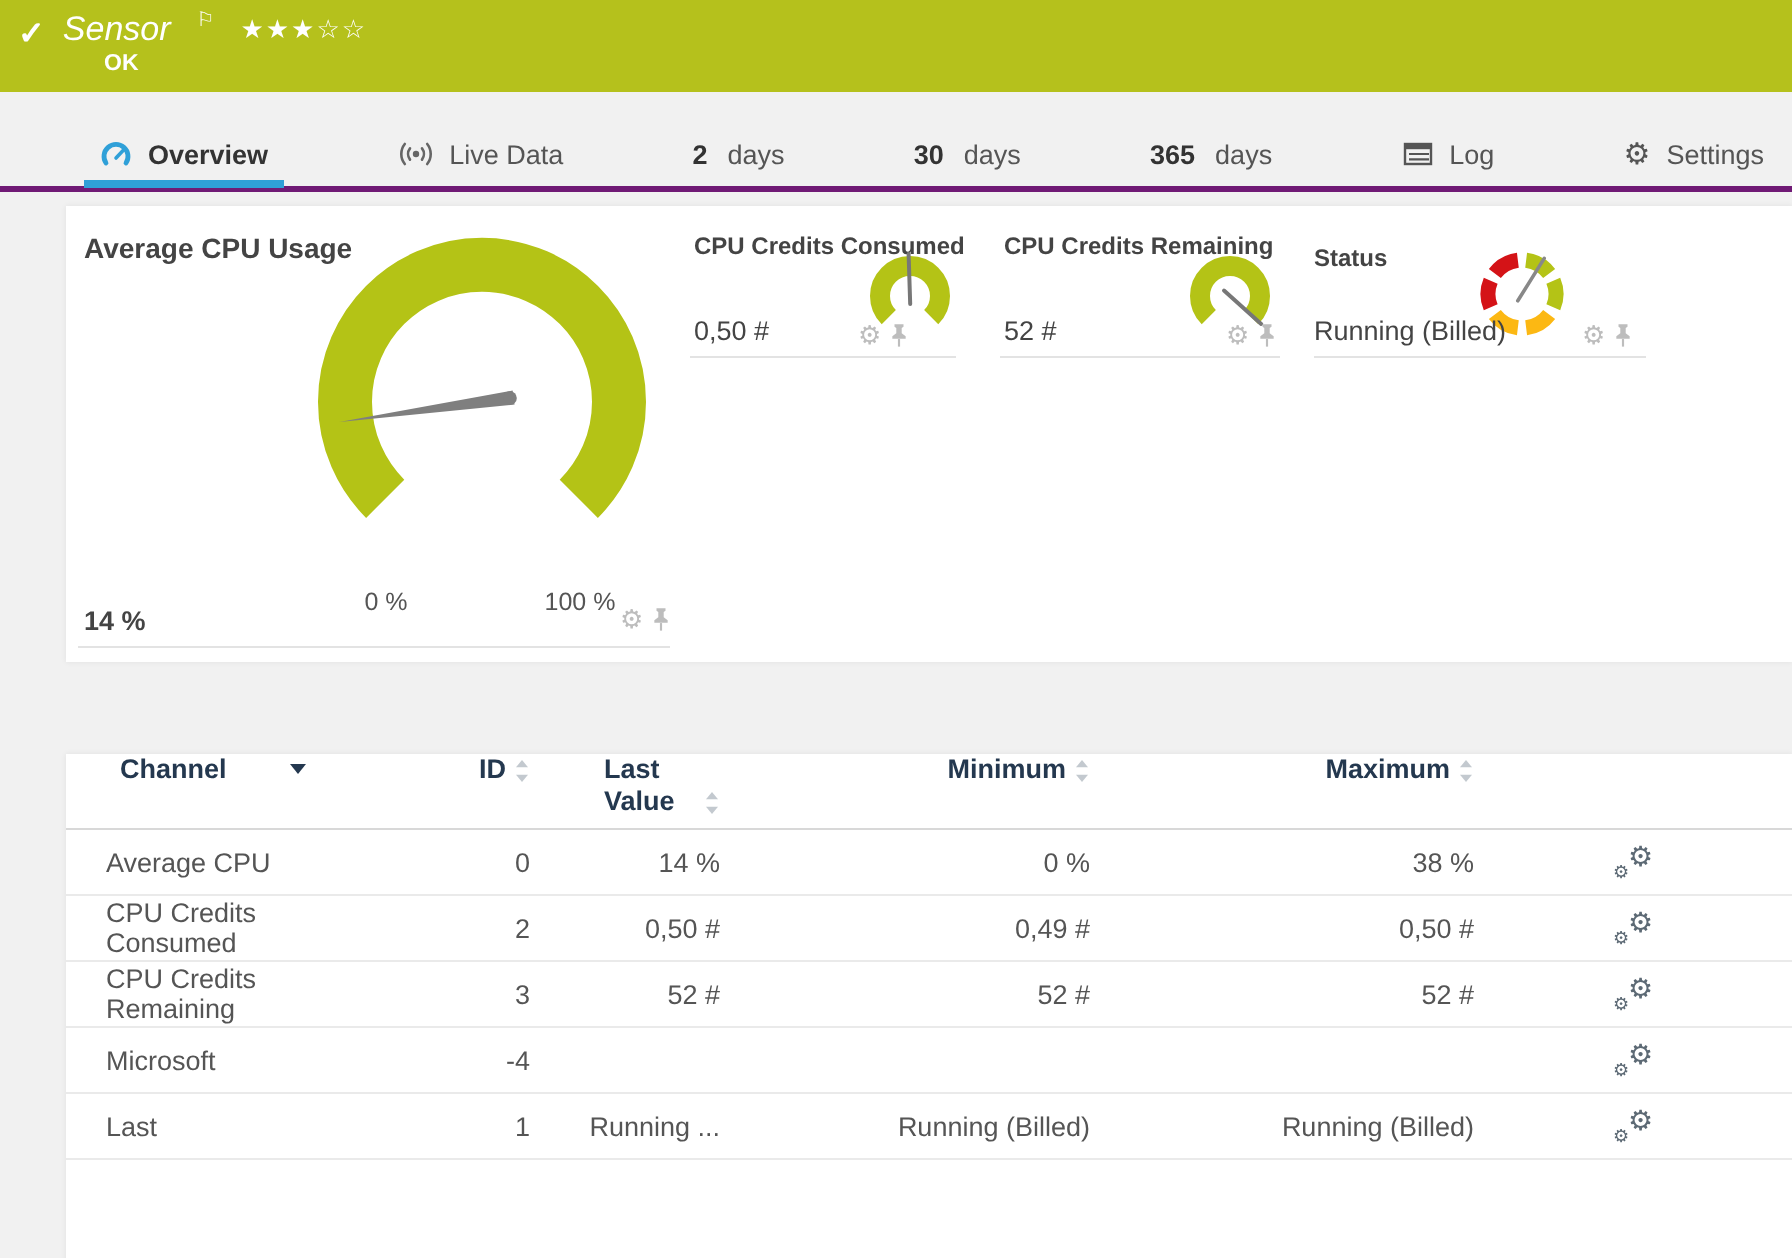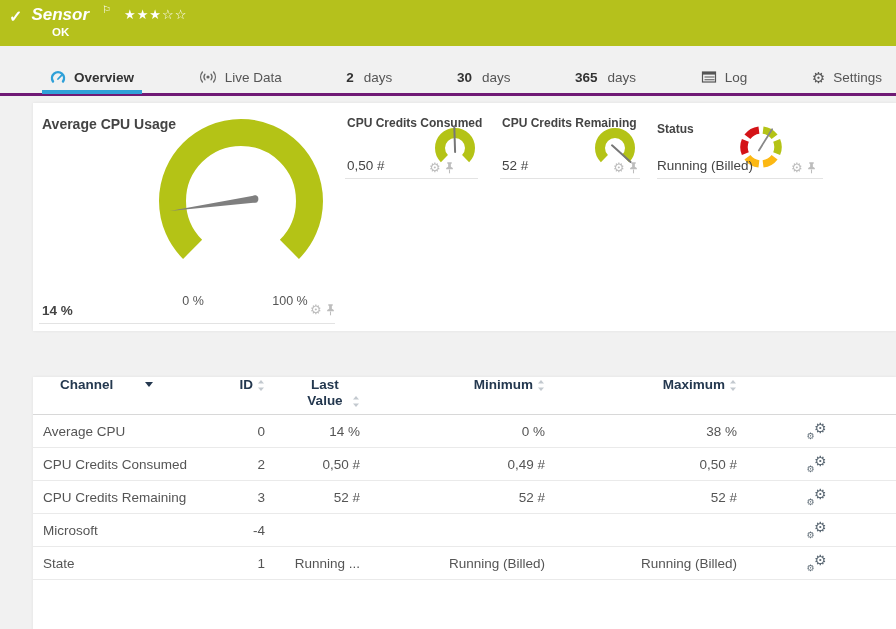--- a/index.html
+++ b/index.html
@@ -3,21 +3,21 @@
 <meta charset="utf-8">
 <style>
   * { box-sizing: border-box; margin: 0; padding: 0; }
   html,body { width:896px; height:629px; overflow:hidden; }
   body { background:#f1f1f1; font-family:"Liberation Sans", sans-serif; }
 
   
   .topbar { height:46px; background:#b5c11c; color:#fff; position:relative; padding:6px 10px 0 9px; }
   .topbar-row { display:flex; align-items:flex-start; }
   .check-icon { font-size:16px; font-weight:bold; margin:1px 9px 0 0; }
-  .kind-label { font-size:17px; font-style:italic; font-weight:700; margin-right:8px; margin-top:-1px; }
+  .kind-label { font-size:17px; font-style:italic; font-weight:400; margin-right:8px; margin-top:-1px; }
   .sensor-title { font-size:17px; font-weight:700; margin-top:-1px; letter-spacing:.1px; }
   .flag-icon { font-size:10px; margin-left:5px; margin-top:-2px; }
   .stars { font-size:13px; margin-left:13px; margin-top:1px; letter-spacing:1px; }
   .ok-status { position:absolute; left:52px; top:26px; font-size:11.5px; font-weight:700; }
 
   
   .tabs { display:flex; justify-content:space-between; align-items:stretch; margin-top:15px;
           height:35px; padding:0 12px 0 48px; border-bottom:3px solid #701a75; }
   .tab { display:flex; align-items:center; gap:8px; font-size:13.5px; color:#555;
          cursor:pointer; position:relative; padding:0 2px; }
@@ -40,26 +40,26 @@
   .mini-icons { position:absolute; display:flex; align-items:center; gap:4px; color:#bdbdbd; cursor:pointer; }
   .mini-icons .gear-glyph { font-size:13px; line-height:1; }
   .gauge-svg { position:absolute; }
 
   
   .thead, .trow { display:grid; grid-template-columns:160px 72px 95px 185px 192px auto; align-items:center; }
   .thead { margin-top:46px; padding-bottom:6px; border-bottom:1px solid #d8d8d8; align-items:start; }
   .th { font-size:13.5px; font-weight:700; color:#24384f; display:flex; justify-content:flex-end;
         align-items:flex-end; gap:4px; cursor:pointer; }
   .th.left { justify-content:flex-start; padding-left:27px; align-items:center;gap:32px; }
-  .th .wrap2 { width:46px; text-align:center; line-height:1.15; }
+  .th .wrap2 { width:46px; text-align:left; line-height:1.15; }
   .caret-down { width:0; height:0; border-left:4px solid transparent; border-right:4px solid transparent;
                 border-top:5px solid #24384f; margin-bottom:3px; }
   .trow { height:33px; border-bottom:1px solid #eaeaea; font-size:13.5px; color:#555; }
   .td { text-align:right; }
-  .td.left { text-align:left; padding-left:10px; }
+  .td.left { text-align:left; padding-left:20px; }
   .td.gearcell { display:flex; justify-content:center; }
   .dual-gear { position:relative; width:20px; height:18px; color:#5d6a75; cursor:pointer; }
   .dual-gear .g-big { position:absolute; right:0; top:-2px; font-size:14px; }
   .dual-gear .g-small { position:absolute; left:0; bottom:-1px; font-size:9px; }
 </style>
 </head>
 <body>
 
 <header class="topbar">
   <div class="topbar-row">
@@ -267,21 +267,21 @@
     <div class="td"></div>
     <div class="td"></div>
     <div class="td gearcell">
         <span class="dual-gear">
           <span class="g-big">⚙</span>
           <span class="g-small">⚙</span>
         </span>
       </div>
   </div>
   <div class="trow">
-    <div class="td left">State</div>
+    <div class="td left">Last</div>
     <div class="td">1</div>
     <div class="td">Running ...</div>
     <div class="td">Running (Billed)</div>
     <div class="td">Running (Billed)</div>
     <div class="td gearcell">
         <span class="dual-gear">
           <span class="g-big">⚙</span>
           <span class="g-small">⚙</span>
         </span>
       </div>

